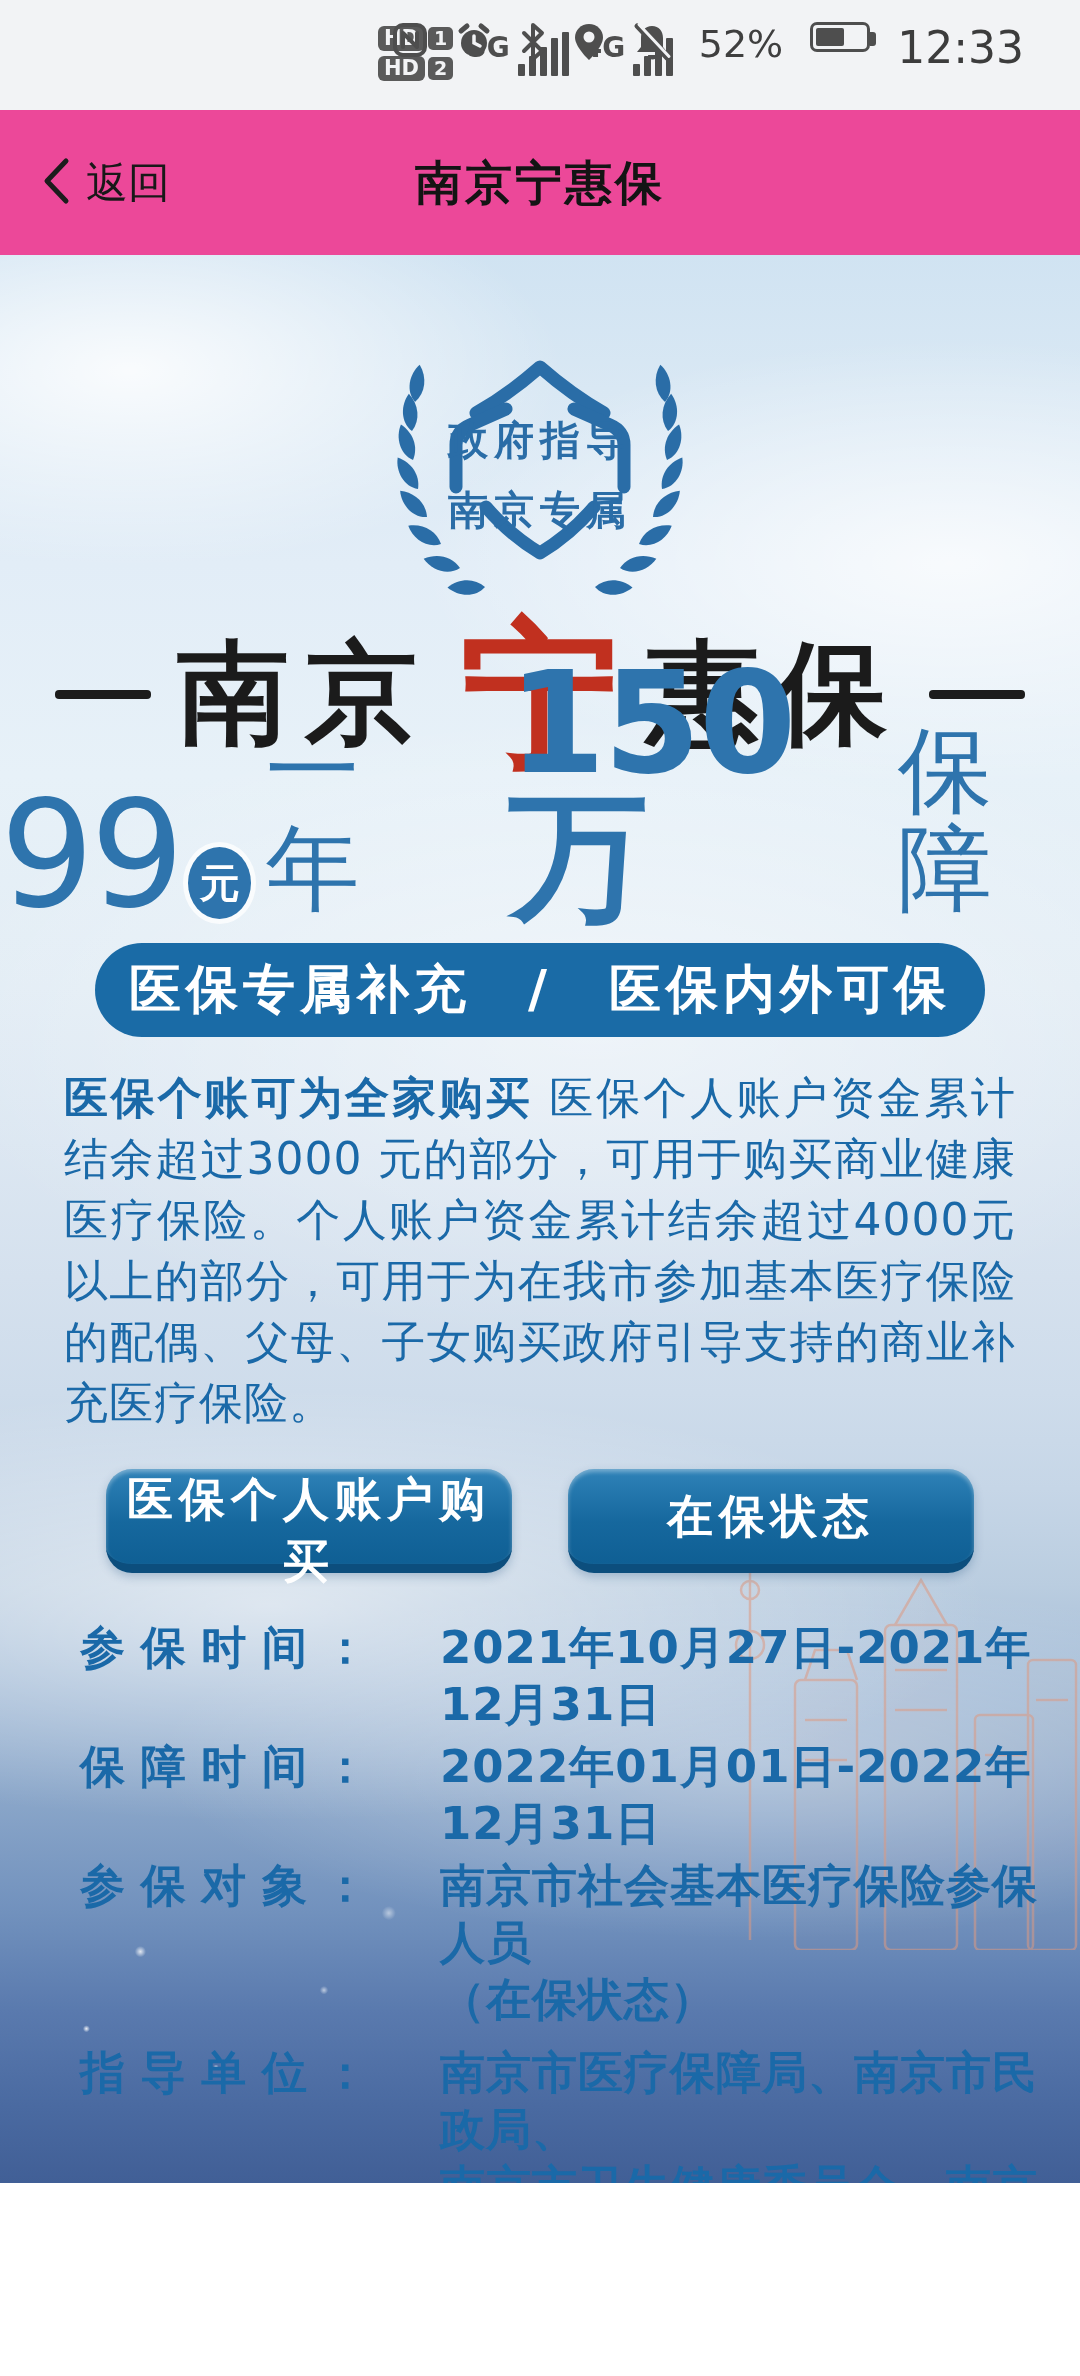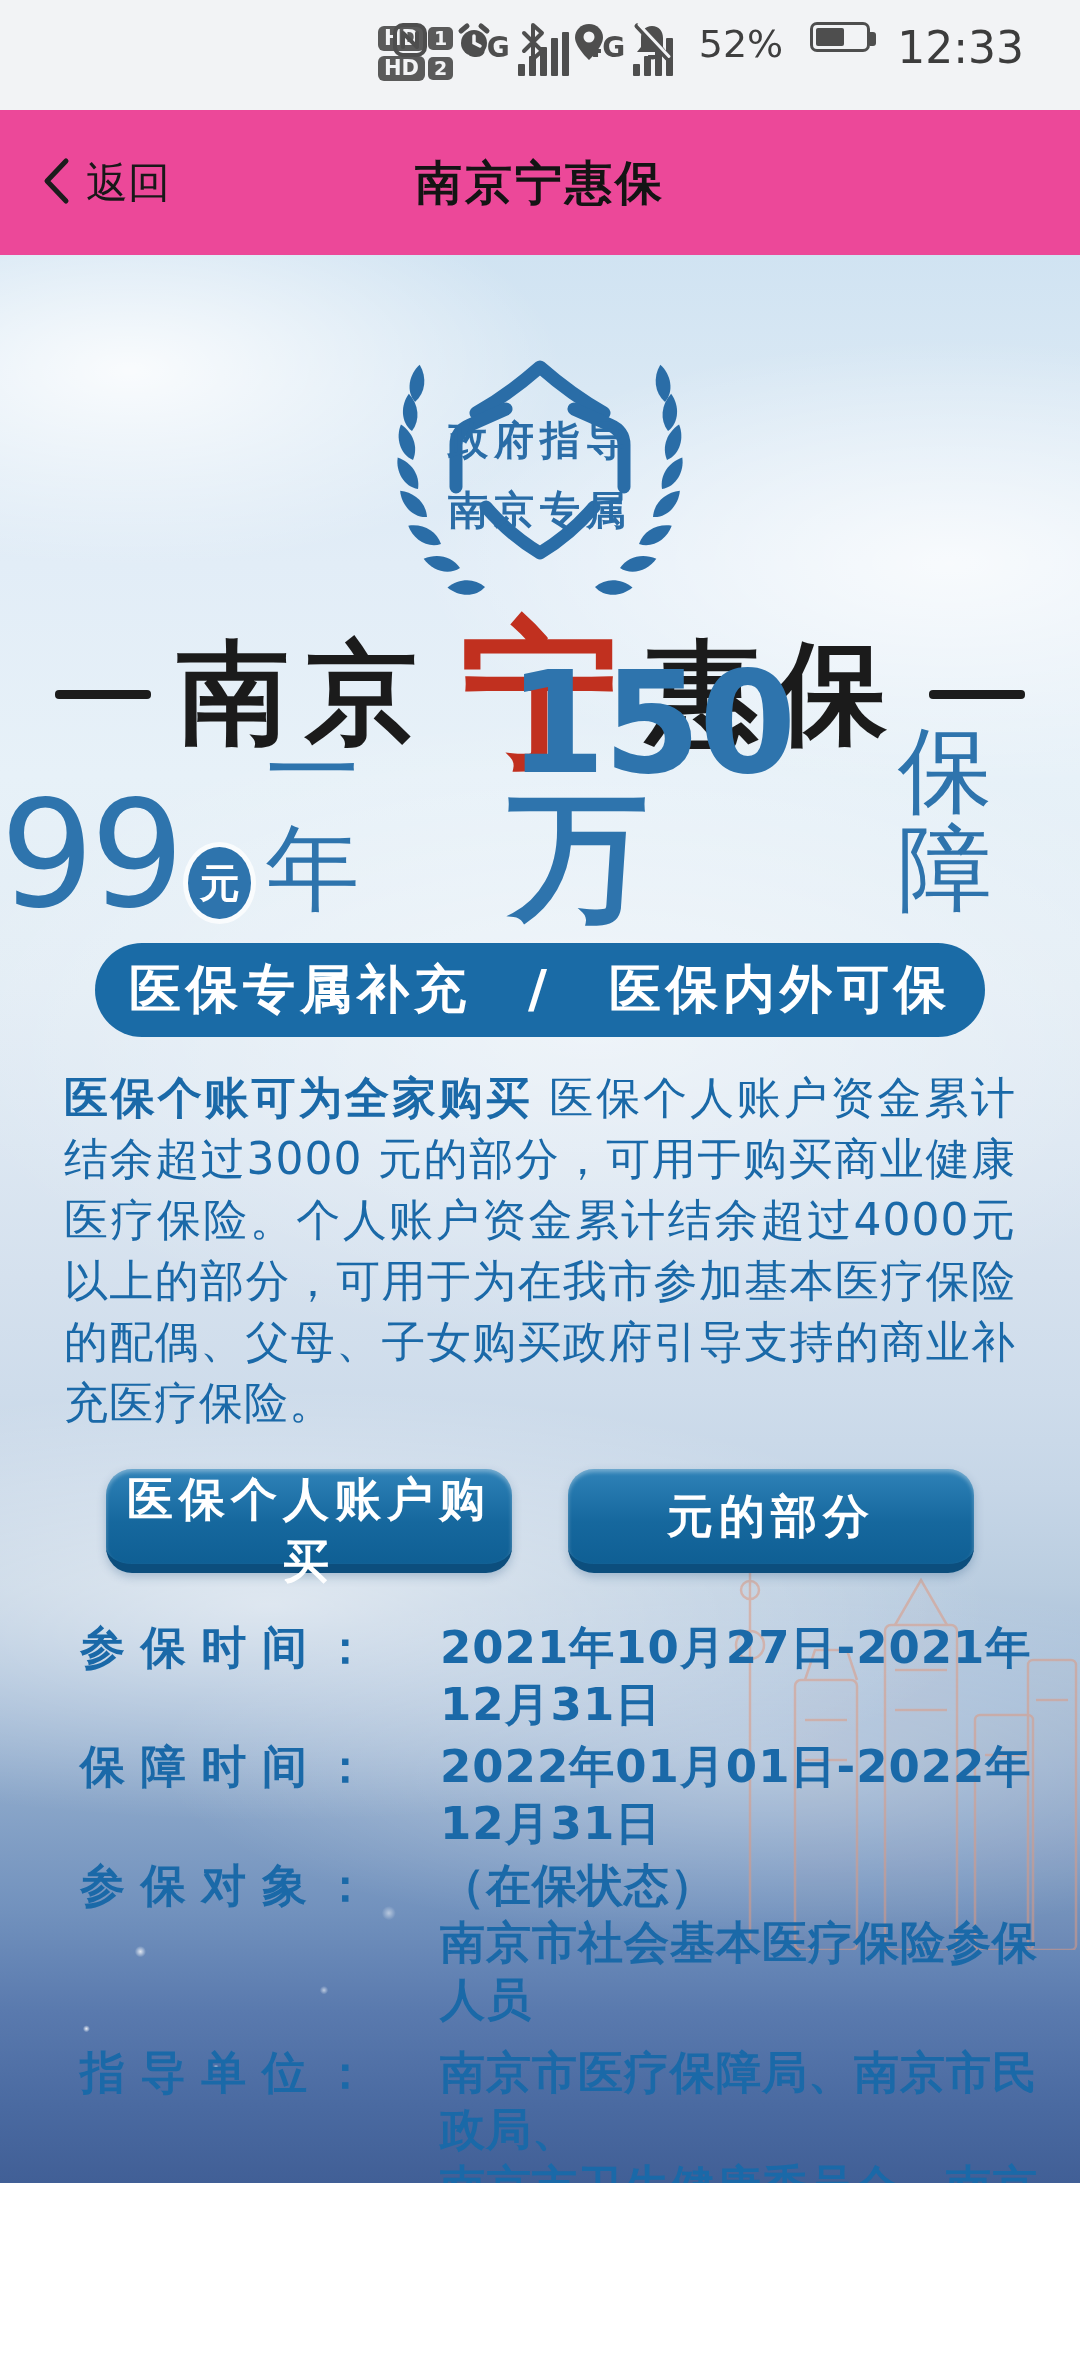--- a/index.html
+++ b/index.html
@@ -278,41 +278,41 @@
   </div>
 
   <div class="pill">
     <span>医保专属补充　/　医保内外可保</span>
   </div>
 
   <p class="para"><span class="lead">医保个账可为全家购买</span><span> 医保个人账户资金累计结余超过3000 元的部分，可用于购买商业健康医疗保险。个人账户资金累计结余超过4000元以上的部分，可用于为在我市参加基本医疗保险的配偶、父母、子女购买政府引导支持的商业补充医疗保险。</span></p>
 
   <div class="btn-row">
     <button class="buy-btn">医保个人账户购买</button>
-    <button class="buy-btn">元的部分</button>
+    <button class="buy-btn">在保状态</button>
   </div>
 
   <div class="info">
     <div class="info-row">
       <div class="info-label">参 保 时 间 ：</div>
       <div class="info-value">
         <div>2021年10月27日-2021年12月31日</div>
       </div>
     </div>
     <div class="info-row">
       <div class="info-label">保 障 时 间 ：</div>
       <div class="info-value">
         <div>2022年01月01日-2022年12月31日</div>
       </div>
     </div>
     <div class="info-row">
       <div class="info-label">参 保 对 象 ：</div>
       <div class="info-value">
+        <div>南京市社会基本医疗保险参保人员</div>
         <div>（在保状态）</div>
-        <div>南京市社会基本医疗保险参保人员</div>
       </div>
     </div>
     <div class="info-row gap-top">
       <div class="info-label">指 导 单 位 ：</div>
       <div class="info-value">
         <div>南京市医疗保障局、南京市民政局、</div>
         <div>南京市卫生健康委员会、南京市地方</div>
 
       </div>
     </div>

